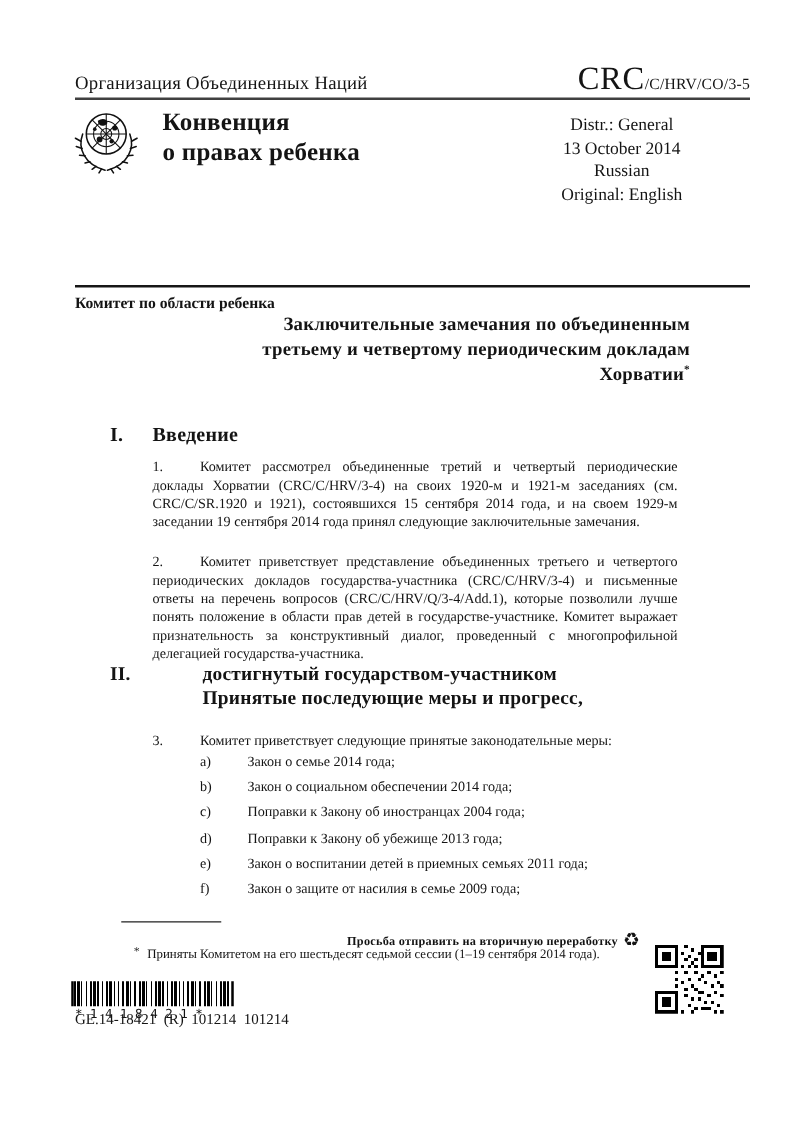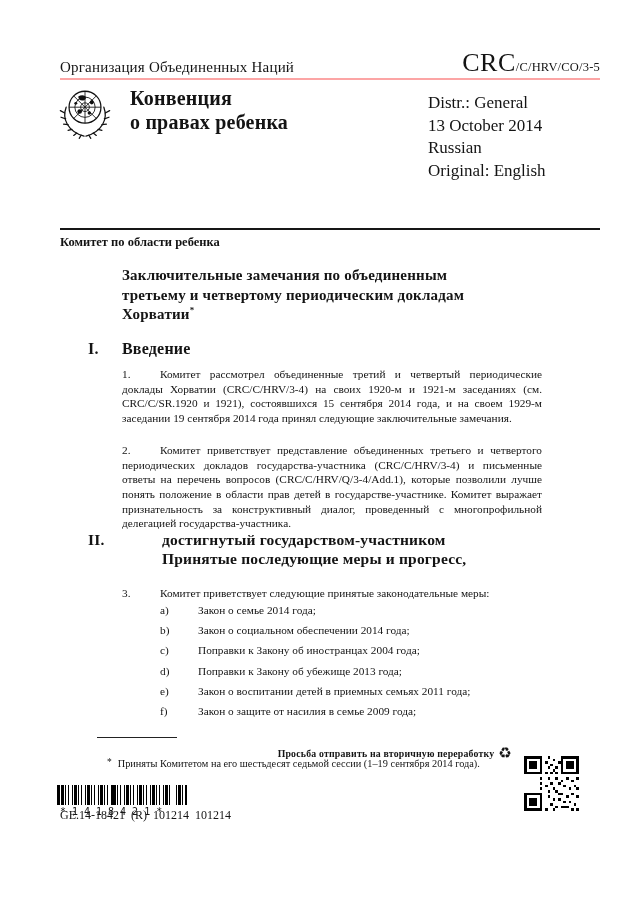--- a/index.html
+++ b/index.html
@@ -12,39 +12,39 @@
     position:relative;
     width:640px;height:905px;
     margin:0 auto;
     background:#ffffff;
     overflow:hidden;
   }
   
   .hdr-row1{
     position:absolute;left:60px;top:50px;width:540px;
     display:flex;justify-content:space-between;align-items:flex-end;
-    border-bottom:2px solid #fca5a5;padding-bottom:2px;
+    border-bottom:2px solid #404040;padding-bottom:2px;
   }
   .org-name{font-size:15px;letter-spacing:.2px;}
   .doc-symbol{white-space:nowrap;}
   .doc-symbol .sym-main{font-size:26px;line-height:1;letter-spacing:.5px;}
   .doc-symbol .sym-suffix{font-size:12.5px;letter-spacing:.2px;}
   .emblem{position:absolute;left:56px;top:84px;width:58px;height:58px;}
   .conv-title{
     position:absolute;left:130px;top:87px;
     font-size:20px;font-weight:bold;line-height:1.18;letter-spacing:.2px;
   }
-  .meta{position:absolute;left:428px;top:92px;font-size:17px;line-height:1.33;}
+  .meta{position:absolute;left:449px;top:92px;font-size:14px;line-height:1.33;text-align:center;}
   
   .thick-rule{position:absolute;left:60px;top:228px;width:540px;border-top:2.5px solid #161616;}
   .committee{position:absolute;left:60px;top:235px;font-size:12.5px;font-weight:bold;}
   
   .doc-title{
-    position:absolute;left:122px;top:266px;width:430px;
-    font-size:15px;font-weight:bold;line-height:1.3;letter-spacing:.2px;
+    position:absolute;left:122px;top:251px;width:430px;
+    font-size:15px;font-weight:bold;line-height:1.3;letter-spacing:.2px;text-align:right;
   }
   .doc-title sup{font-size:9px;font-weight:bold;}
   
   .sec-heading{
     position:absolute;left:88px;display:flex;
     font-weight:bold;font-size:16px;line-height:1.25;letter-spacing:.2px;
   }
   .sec-heading .sec-num{flex:0 0 34px;}
   #sec1-heading{top:339px;}
   #sec2-heading{top:530px;font-size:15.5px;gap:40px;}

